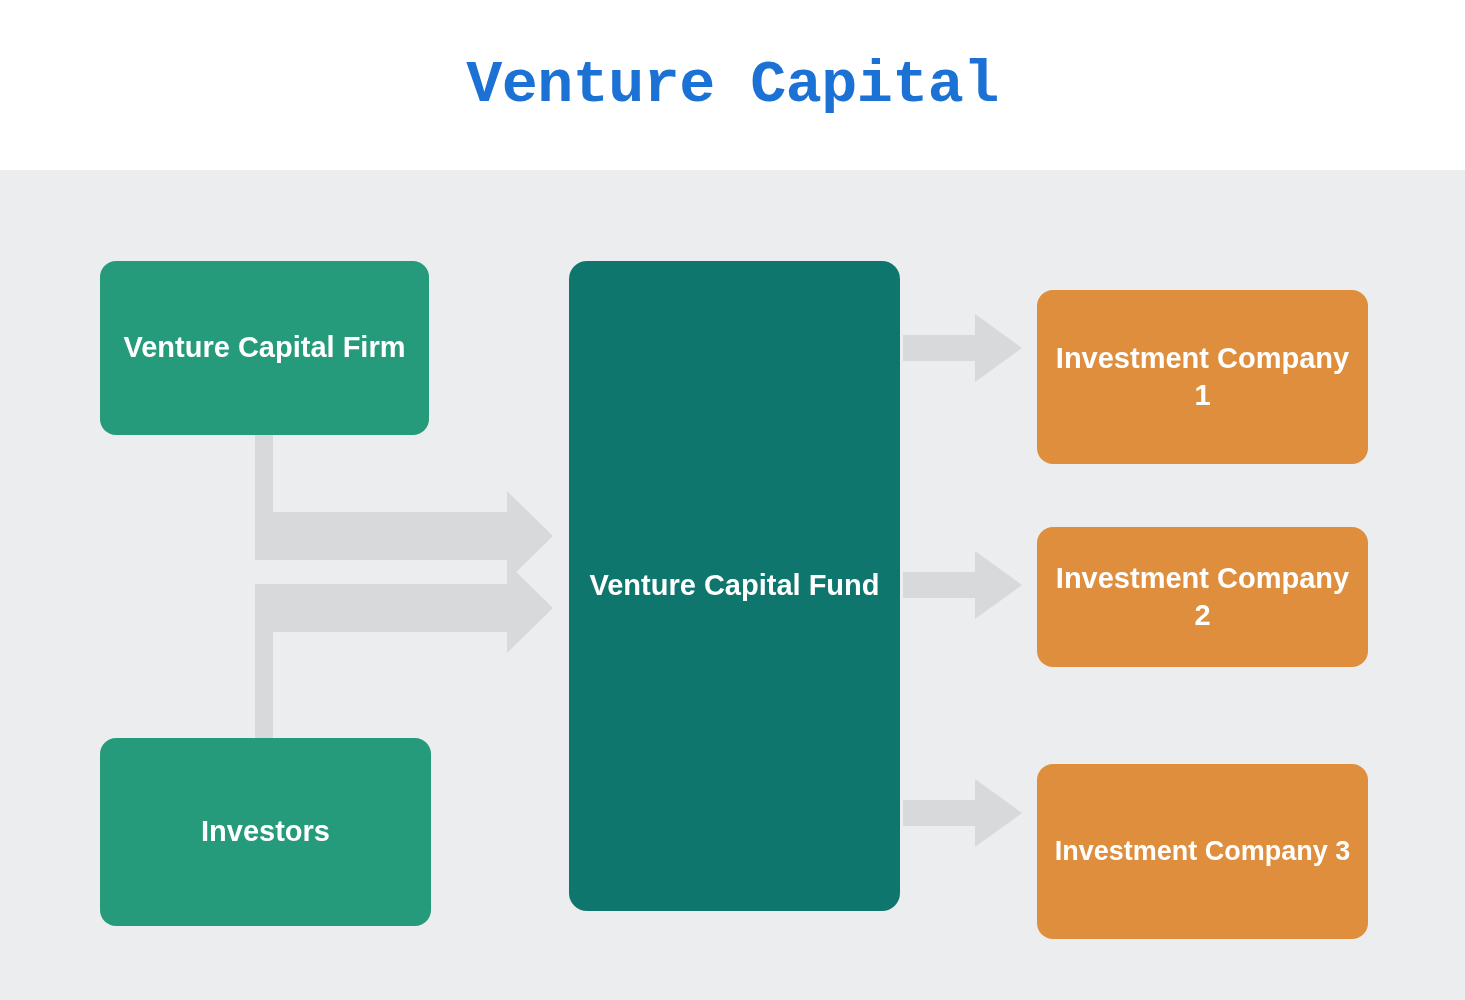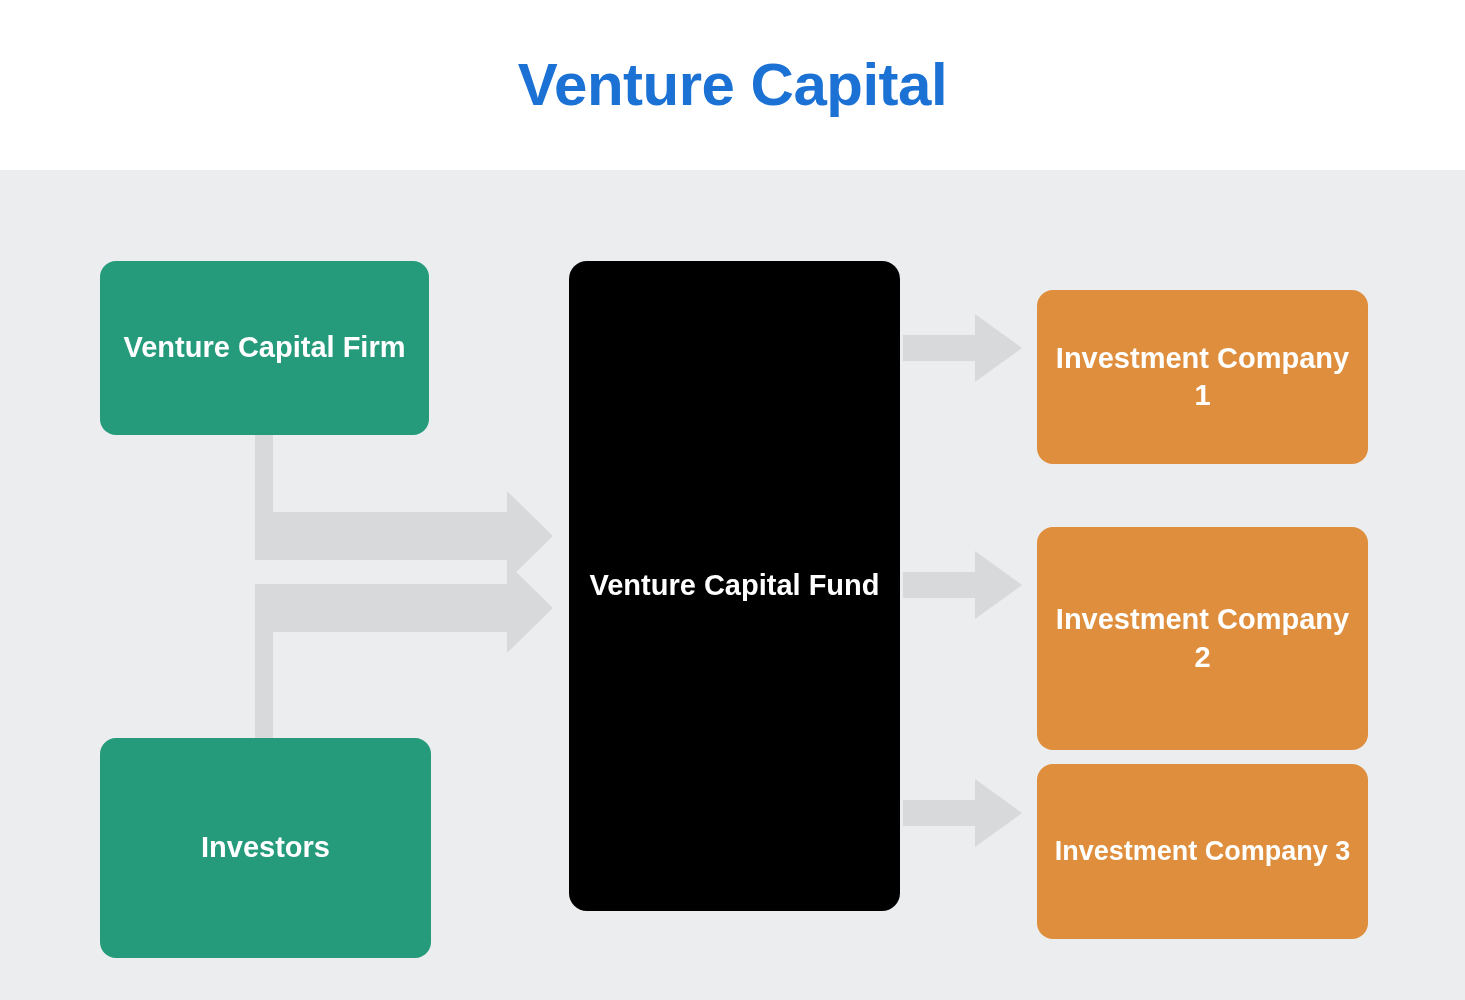--- a/index.html
+++ b/index.html
@@ -20,20 +20,21 @@
   }
 
   
   .header-band {
     position: absolute;
     left: 0;
     top: 0;
     width: 1465px;
     height: 170px;
     background: #ffffff;
+    font-family: Liberation Mono, monospace;
   }
   .page-title {
     position: absolute;
     left: 0;
     top: 47px;
     width: 1465px;
     text-align: center;
     font-size: 60px;
     font-weight: 700;
     letter-spacing: -0.5px;
@@ -59,48 +60,48 @@
     justify-content: center;
     text-align: center;
     border-radius: 16px;
     color: #ffffff;
     font-weight: 700;
     line-height: 1.28;
     box-sizing: border-box;
     padding: 6px 14px;
   }
   .node-green { background: #259B7B; }
-  .node-blue  { background: #000000; }
+  .node-blue  { background: #0f766e; }
   .node-orange{ background: #DE8E3C; margin-top: 29px; }
 
   #node-firm {
     left: 100px; top: 261px;
     width: 329px; height: 174px;
     font-size: 29px;
     text-align: right;
   }
   #node-investors {
     left: 100px; top: 738px;
-    width: 331px; height: 220px;
+    width: 331px; height: 188px;
     font-size: 29px;
   }
   #node-fund {
     left: 569px; top: 261px;
     width: 331px; height: 650px;
     font-size: 29px;
     border-radius: 18px;
   }
   #node-company-1 {
     left: 1037px; top: 261px;
     width: 331px; height: 174px;
     font-size: 29px;
   }
   #node-company-2 {
     left: 1037px; top: 498px;
-    width: 331px; height: 223px;
+    width: 331px; height: 140px;
     font-size: 29px;
   }
   #node-company-3 {
     left: 1037px; top: 735px;
     width: 331px; height: 175px;
     font-size: 27px;
   }
 
   
   #arrow-layer {

